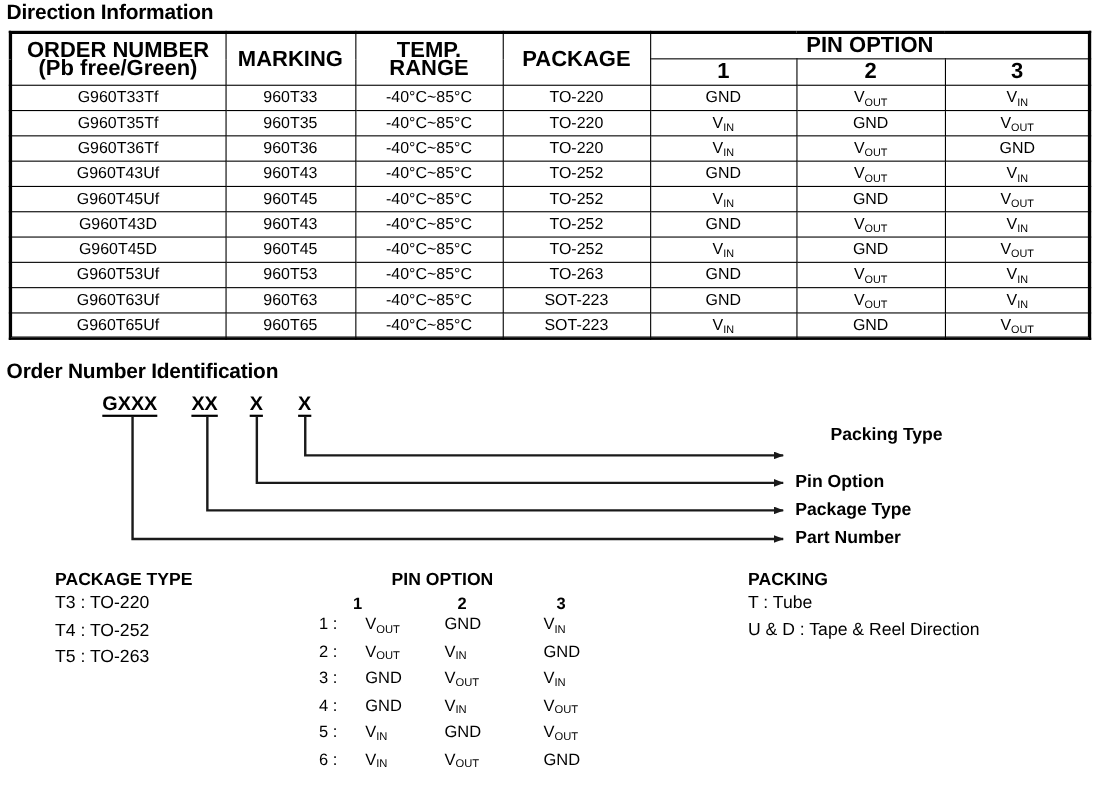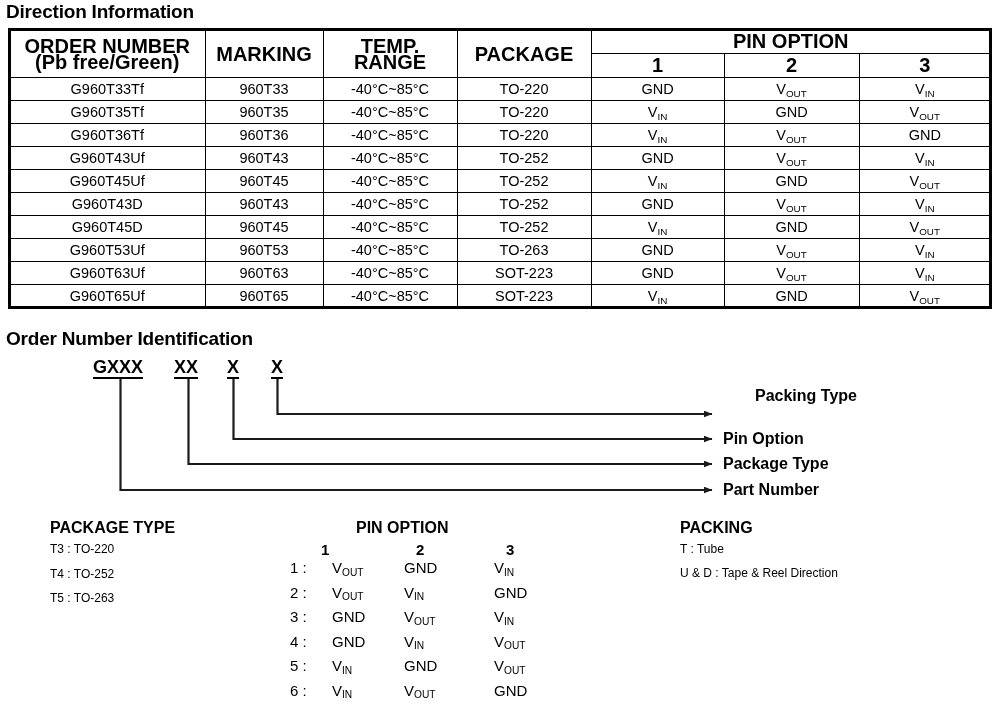--- a/index.html
+++ b/index.html
@@ -112,21 +112,21 @@
   
   .legend-block { position: absolute; }
   .legend-title {
     font-size: 16px;
     font-weight: bold;
     white-space: nowrap;
     margin: 0;
     line-height: 18px;
   }
   .legend-row {
-    font-size: 12px;
+    font-size: 16px;
     white-space: nowrap;
     line-height: 24.5px;
   }
 
   #legend-package { left: 50px; top: 519px; }
   #legend-package .legend-title { margin-left: 0px; }
   #legend-package .legend-row { margin-top: 0px; }
 
   #legend-packing { left: 680px; top: 519px; }
   #legend-packing .legend-row { line-height: 24px; }

